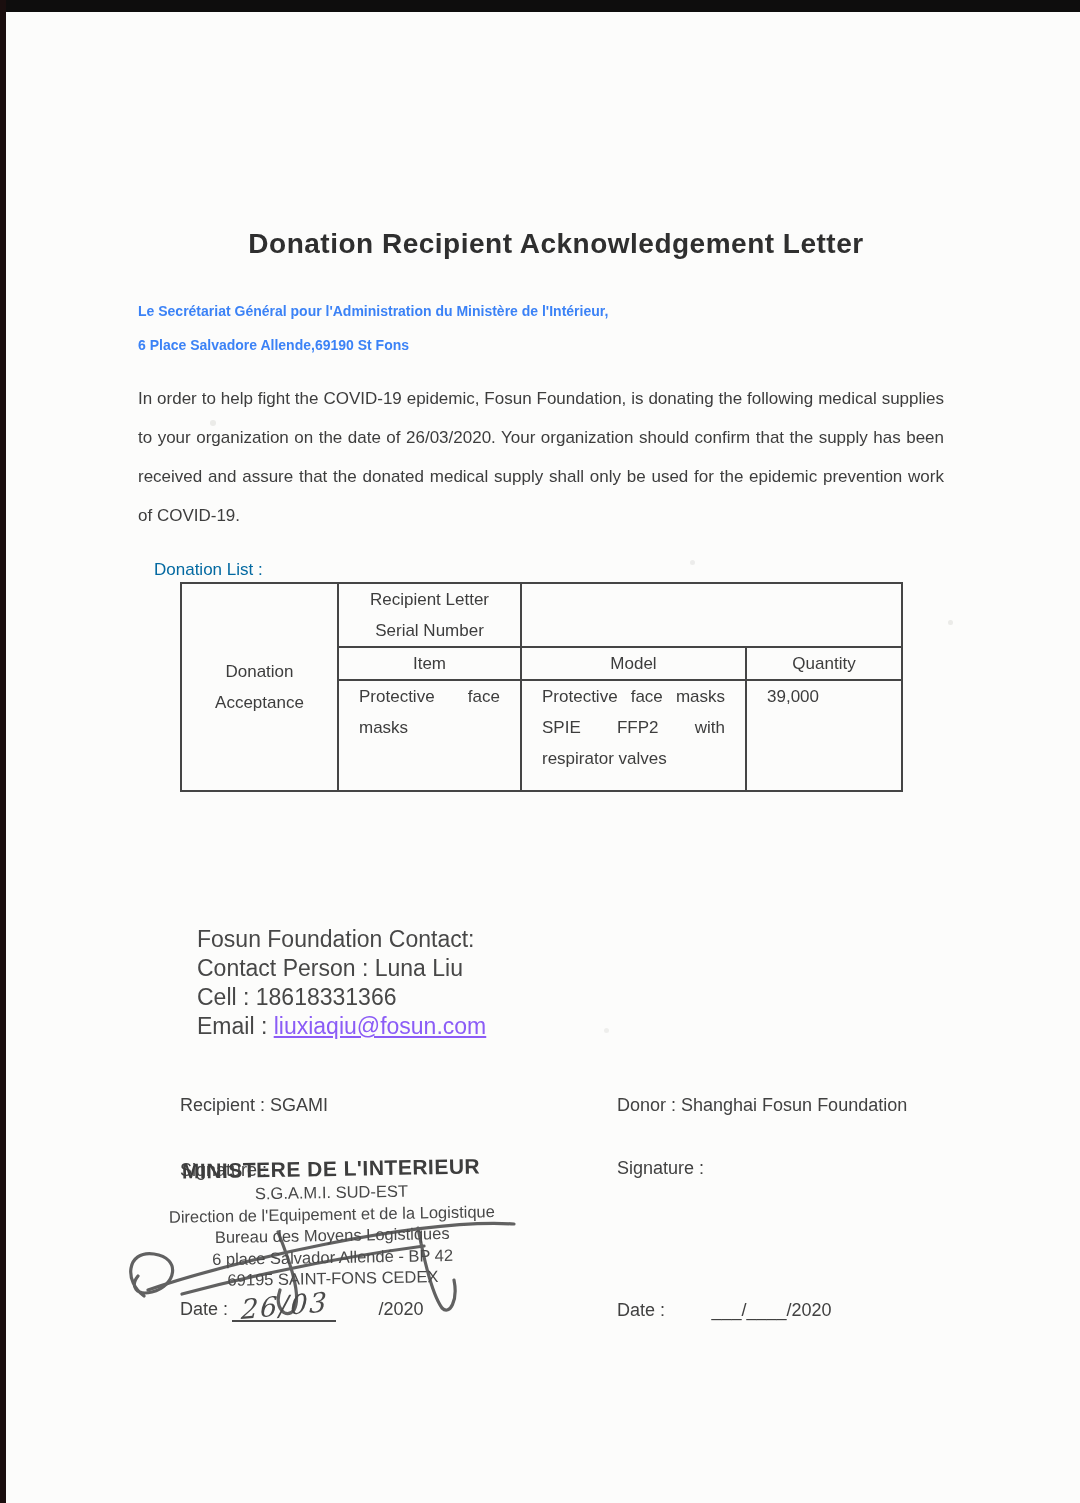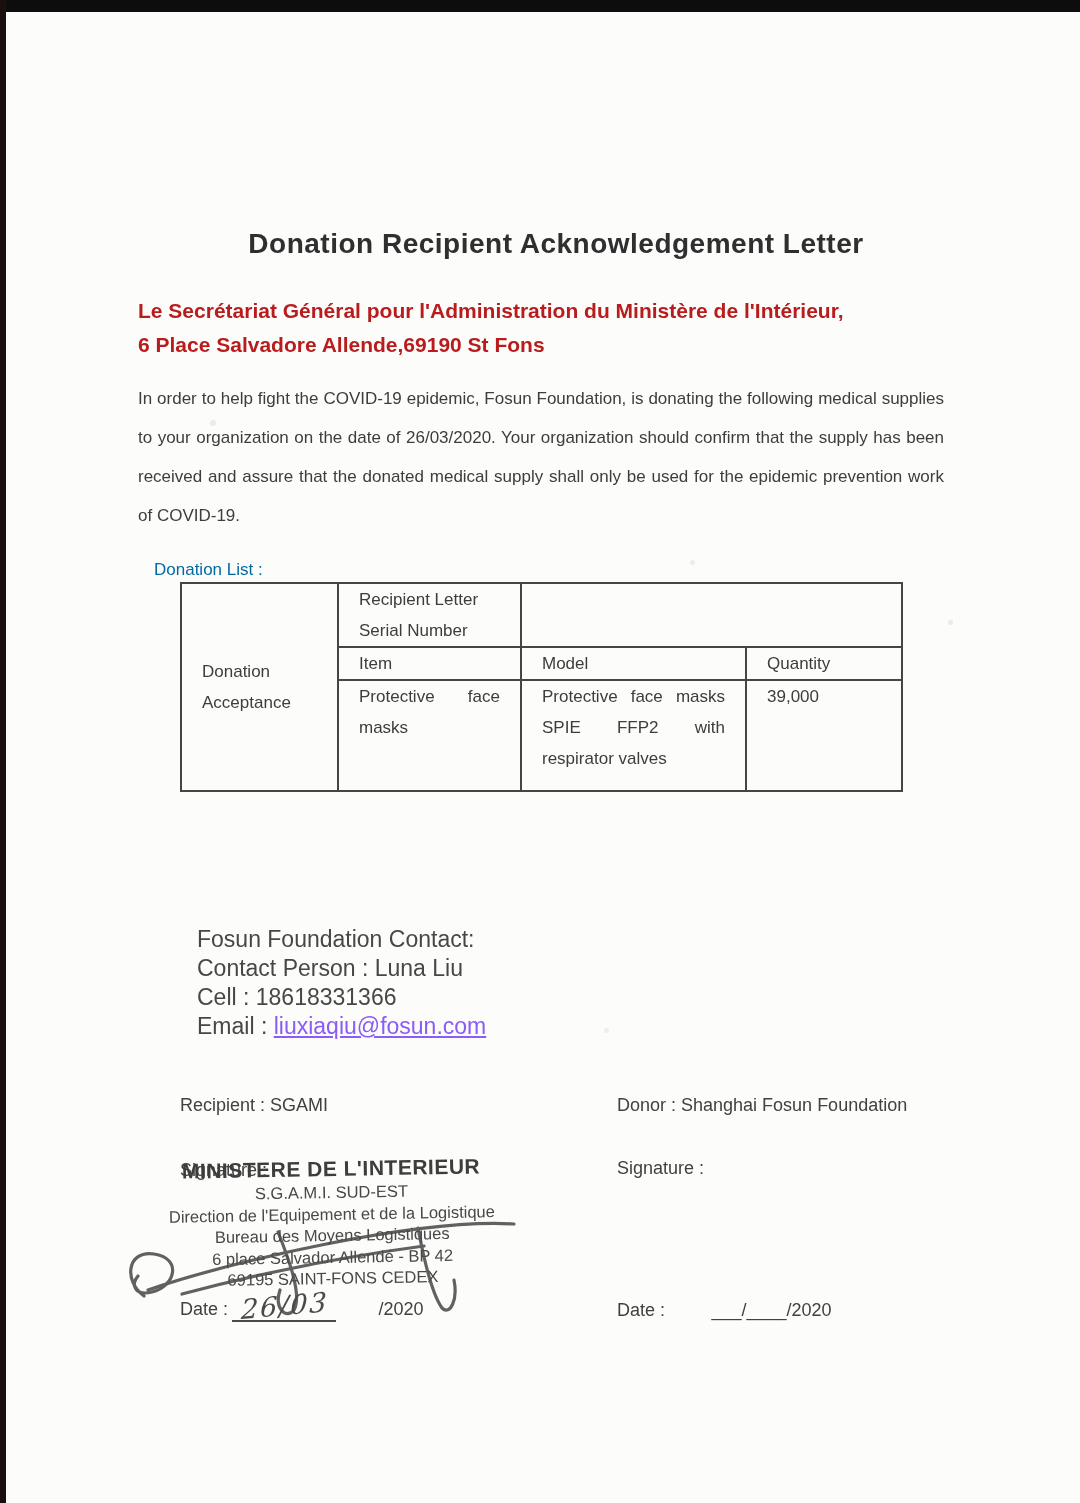--- a/index.html
+++ b/index.html
@@ -15,21 +15,21 @@
   .edge-top{position:absolute;left:0;top:0;width:1080px;height:12px;background:#0e0d0d;}
   .edge-left{position:absolute;left:0;top:0;width:6px;height:1503px;background:#1a0e0e;}
 
   .title{
     position:absolute;left:0;top:212px;width:1080px;
     text-align:center;font-size:28px;font-weight:bold;color:#2f2f2f;
     letter-spacing:.5px;margin:16px;
   }
   .addr{
     position:absolute;left:138px;top:294px;width:810px;
-    font-size:21px;font-weight:bold;color:#b91c1c;line-height:34px;
+    font-size:14px;font-weight:bold;color:#3b82f6;line-height:34px;
   }
   .body-para{
     position:absolute;left:138px;top:379px;width:806px;
     font-size:17px;line-height:39px;color:#3d3d3d;
     text-align:justify;margin:0;
   }
   .list-label{
     position:absolute;left:138px;top:544px;
     font-size:17px;color:#0369a1;margin:16px;
   }
@@ -37,21 +37,21 @@
     position:absolute;left:180px;top:582px;
     border-collapse:collapse;table-layout:fixed;
     font-size:17px;color:#3d3d3d;
   }
   table.donation td{
     border:2px solid #454545;
     padding:0 20px;
     line-height:31px;
     background:transparent;
   }
-  td.v-mid{vertical-align:middle;}
+  td.v-mid{vertical-align:middle;text-align:center;}
   td.v-top{vertical-align:top;padding-top:12px;}
   td.just{text-align:justify;text-align-last:left;}
   .contact{
     position:absolute;left:197px;top:925px;
     font-size:23px;color:#474747;line-height:29px;
   }
   .email-link{color:#8b5cf6;text-decoration:underline;}
   .foot-left{position:absolute;left:138px;}
   .foot-right{position:absolute;left:575px;}
   .label-line{font-size:18px;color:#414141;margin-left:42px;}

